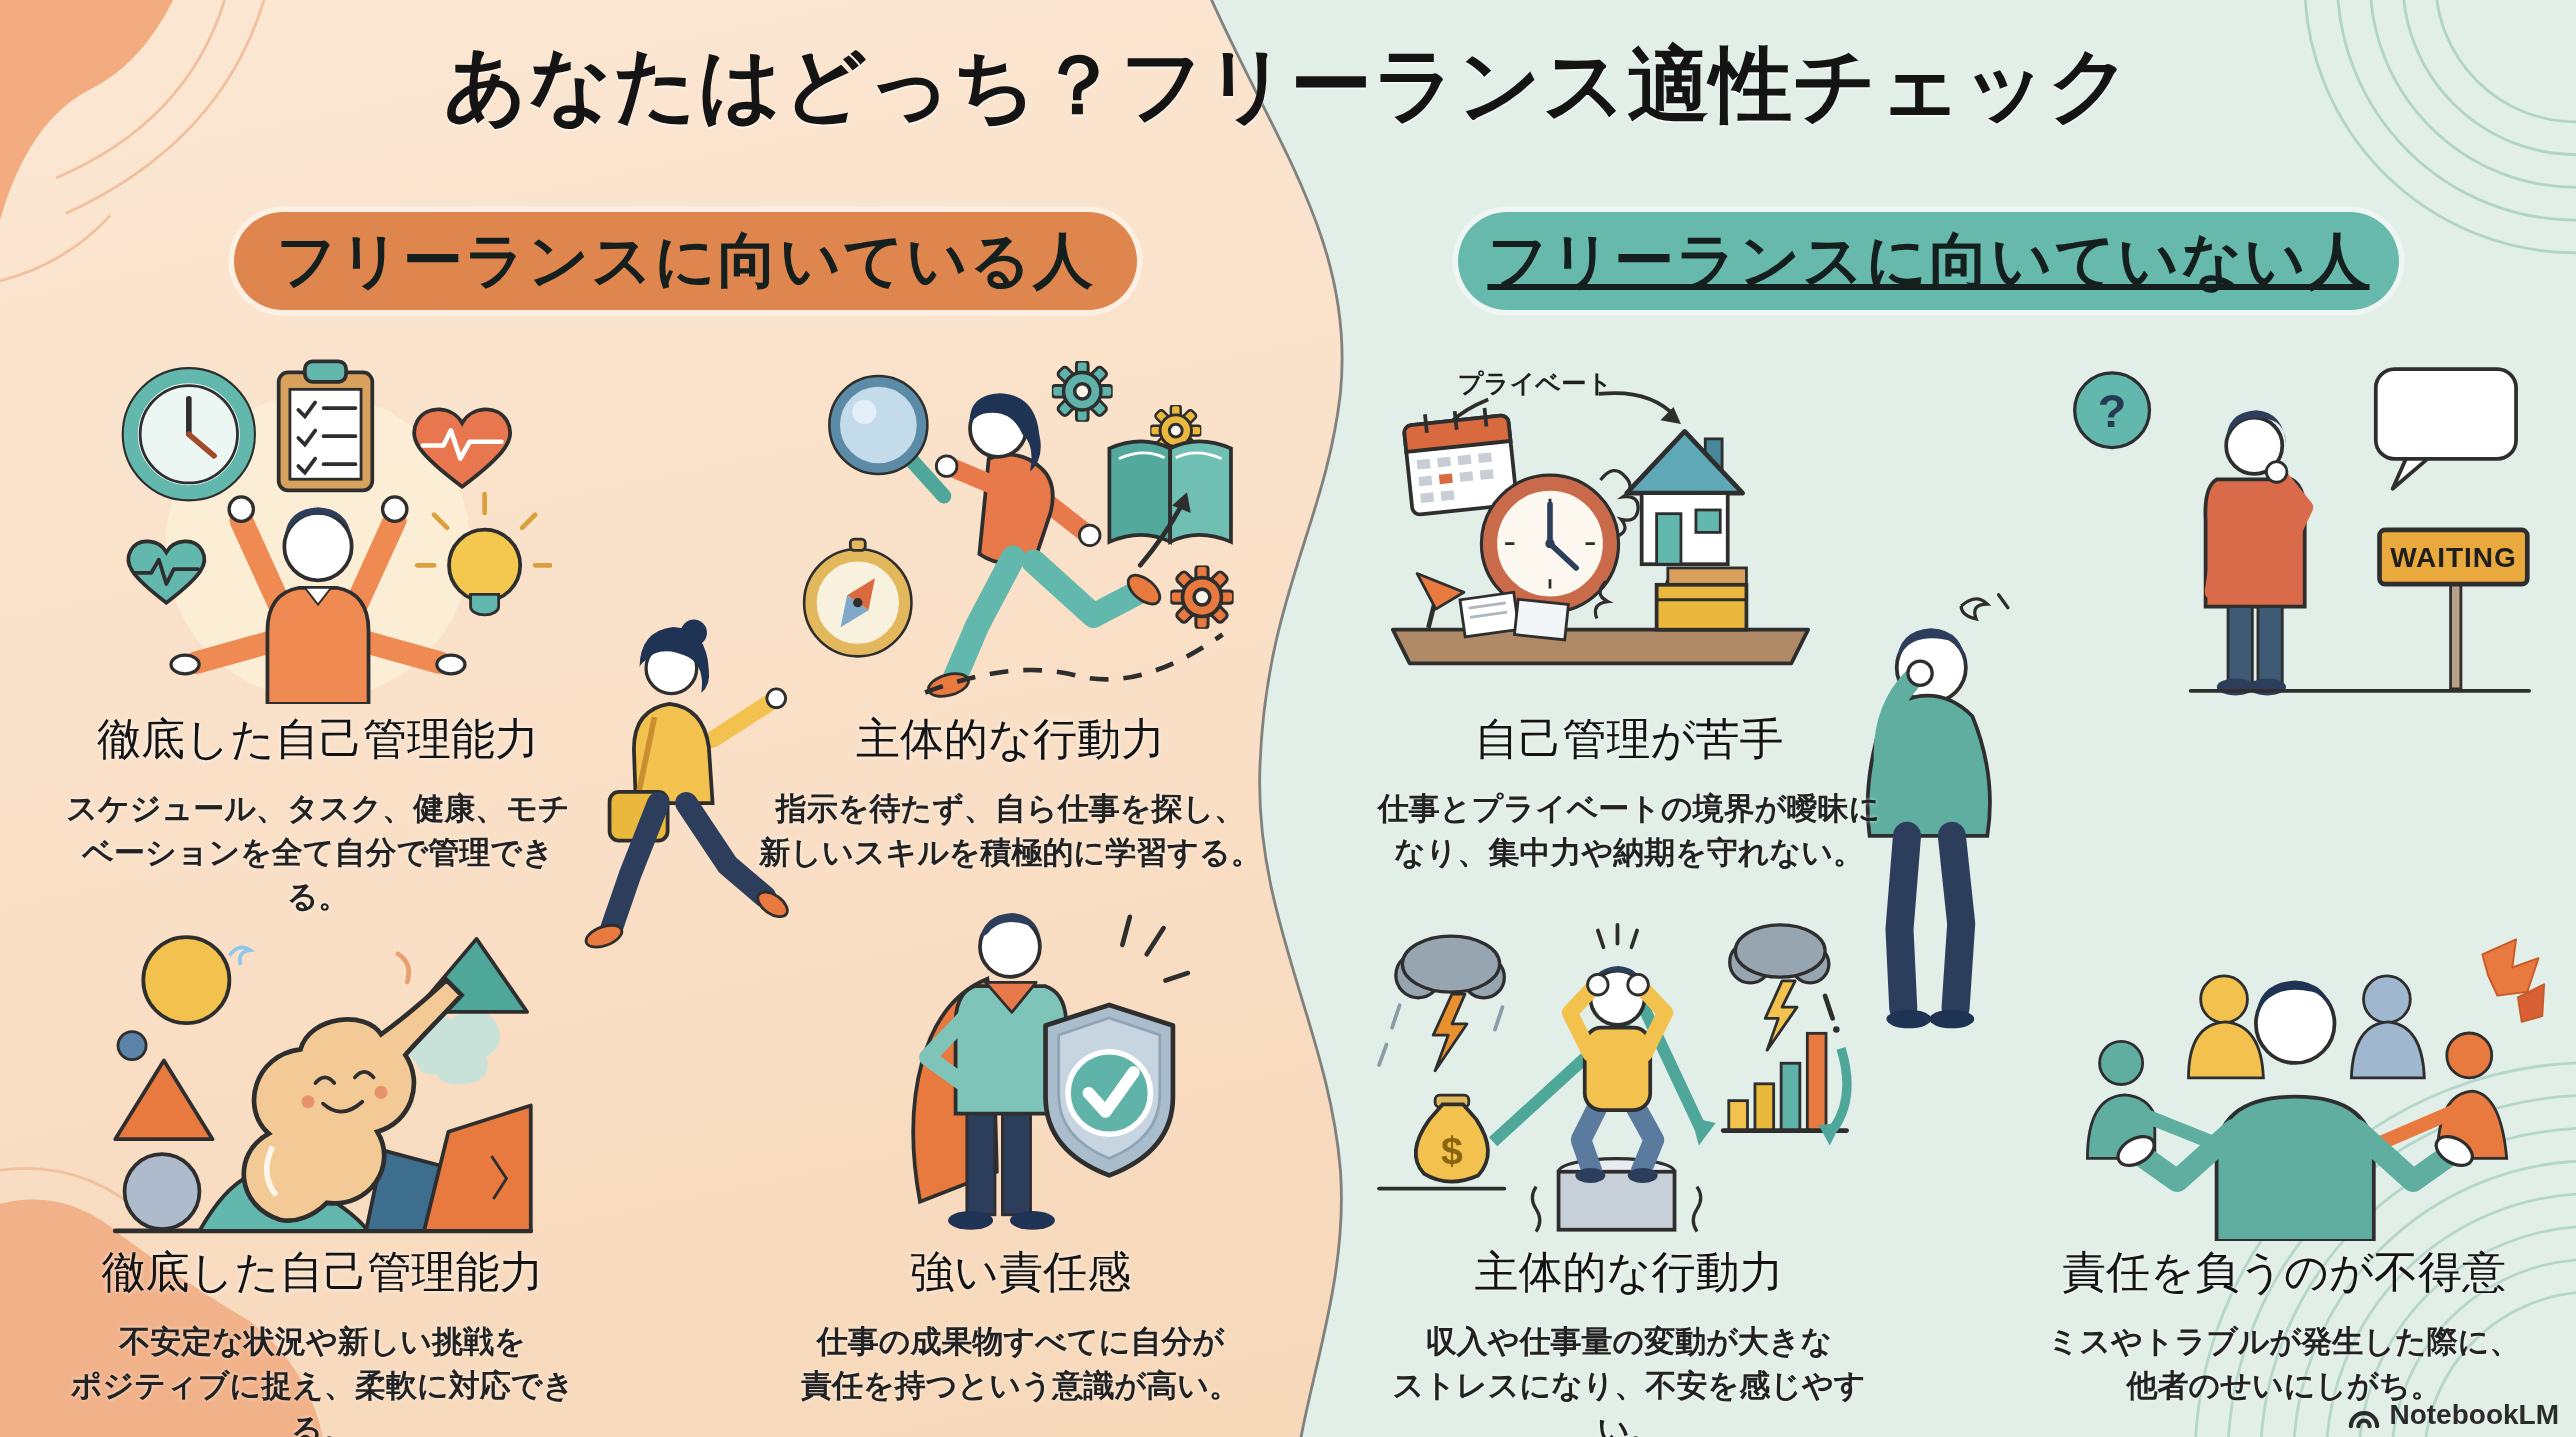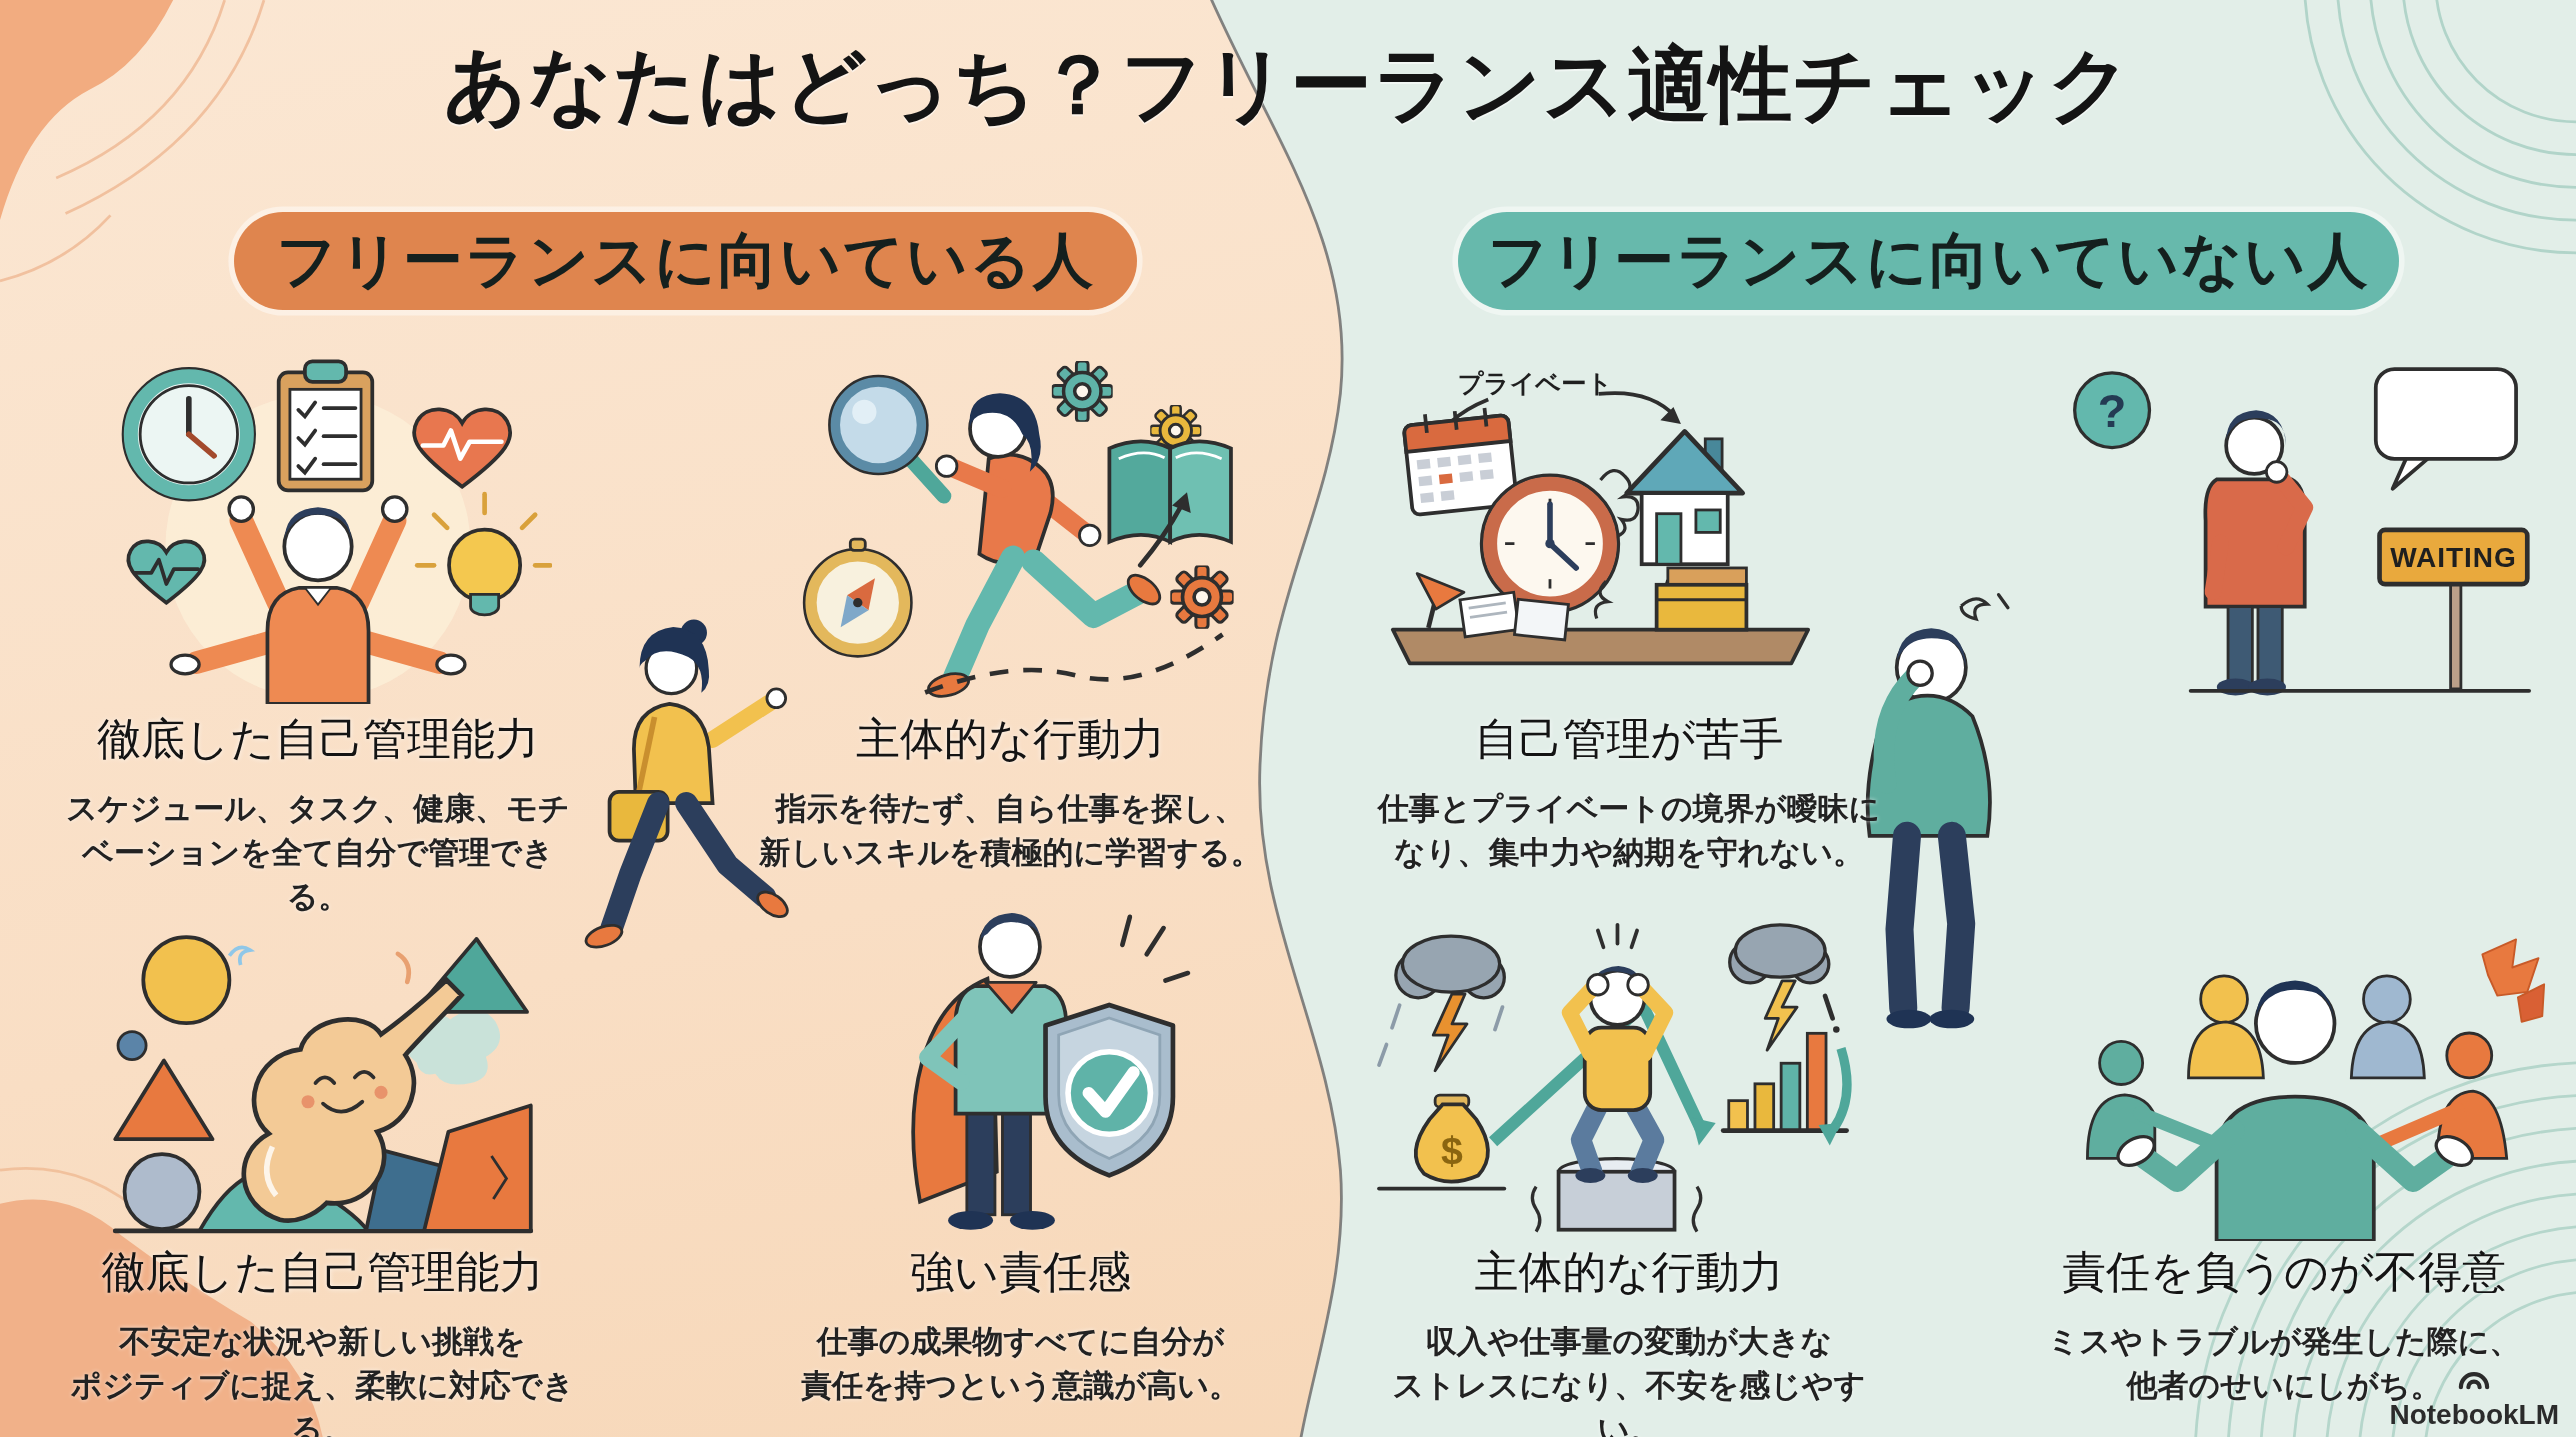--- a/index.html
+++ b/index.html
@@ -8,30 +8,30 @@
     font-family:"Liberation Sans","DejaVu Sans",sans-serif;}
   .bg{position:absolute;left:0;top:0;}
   .title{position:absolute;top:31px;left:0;width:100%;text-align:center;margin:0;
     font-size:82px;font-weight:700;color:#141414;letter-spacing:0.9px;
     text-shadow:0 1.9px 0 rgba(255,255,255,.5);}
   .badge{position:absolute;top:212px;height:98px;border-radius:56px;
     display:flex;align-items:center;justify-content:center;
     font-size:60px;font-weight:700;color:#15201e;letter-spacing:1.9px;
     box-shadow:0 0 0 5.6px rgba(255,255,255,.45);}
   .badge.bL{left:234px;width:903px;background:#DF854E;}
-  .badge.bR{left:1458px;width:941px;background:#67B9AC;}
+  .badge.bR{left:1458px;width:941px;background:#67B9AC;text-decoration:underline;}
   .tile{position:absolute;text-align:center;}
   .tile h2{margin:0 0 11.2px 0;font-size:44px;font-weight:400;color:#141414;
     text-shadow:0 0 5.6px rgba(255,255,255,.8);}
   .tile p{margin:18px;font-size:31px;line-height:1.42;color:#222;font-weight:700;
     white-space:pre-line;text-shadow:0 0 4.7px rgba(255,255,255,.7);}
   .illo{position:absolute;}
   svg text{font-family:"Liberation Sans","DejaVu Sans",sans-serif;}
   .watermark{position:absolute;right:17px;bottom:7.5px;display:flex;align-items:center;gap:8px;
-    font-size:28px;font-weight:700;color:#2b2b2b;flex-direction:column;}
+    font-size:28px;font-weight:700;color:#2b2b2b;}
 </style>
 </head>
 <body>
 
 <div class="canvas">
 
   <svg class="bg" width="2576" height="1438" viewBox="0 0 2752 1536">
     <defs>
       <symbol id="gear" viewBox="-26 -26 52 52">
         <g stroke="#2E2E2E" stroke-width="2.5" fill="currentColor" stroke-linejoin="round">

